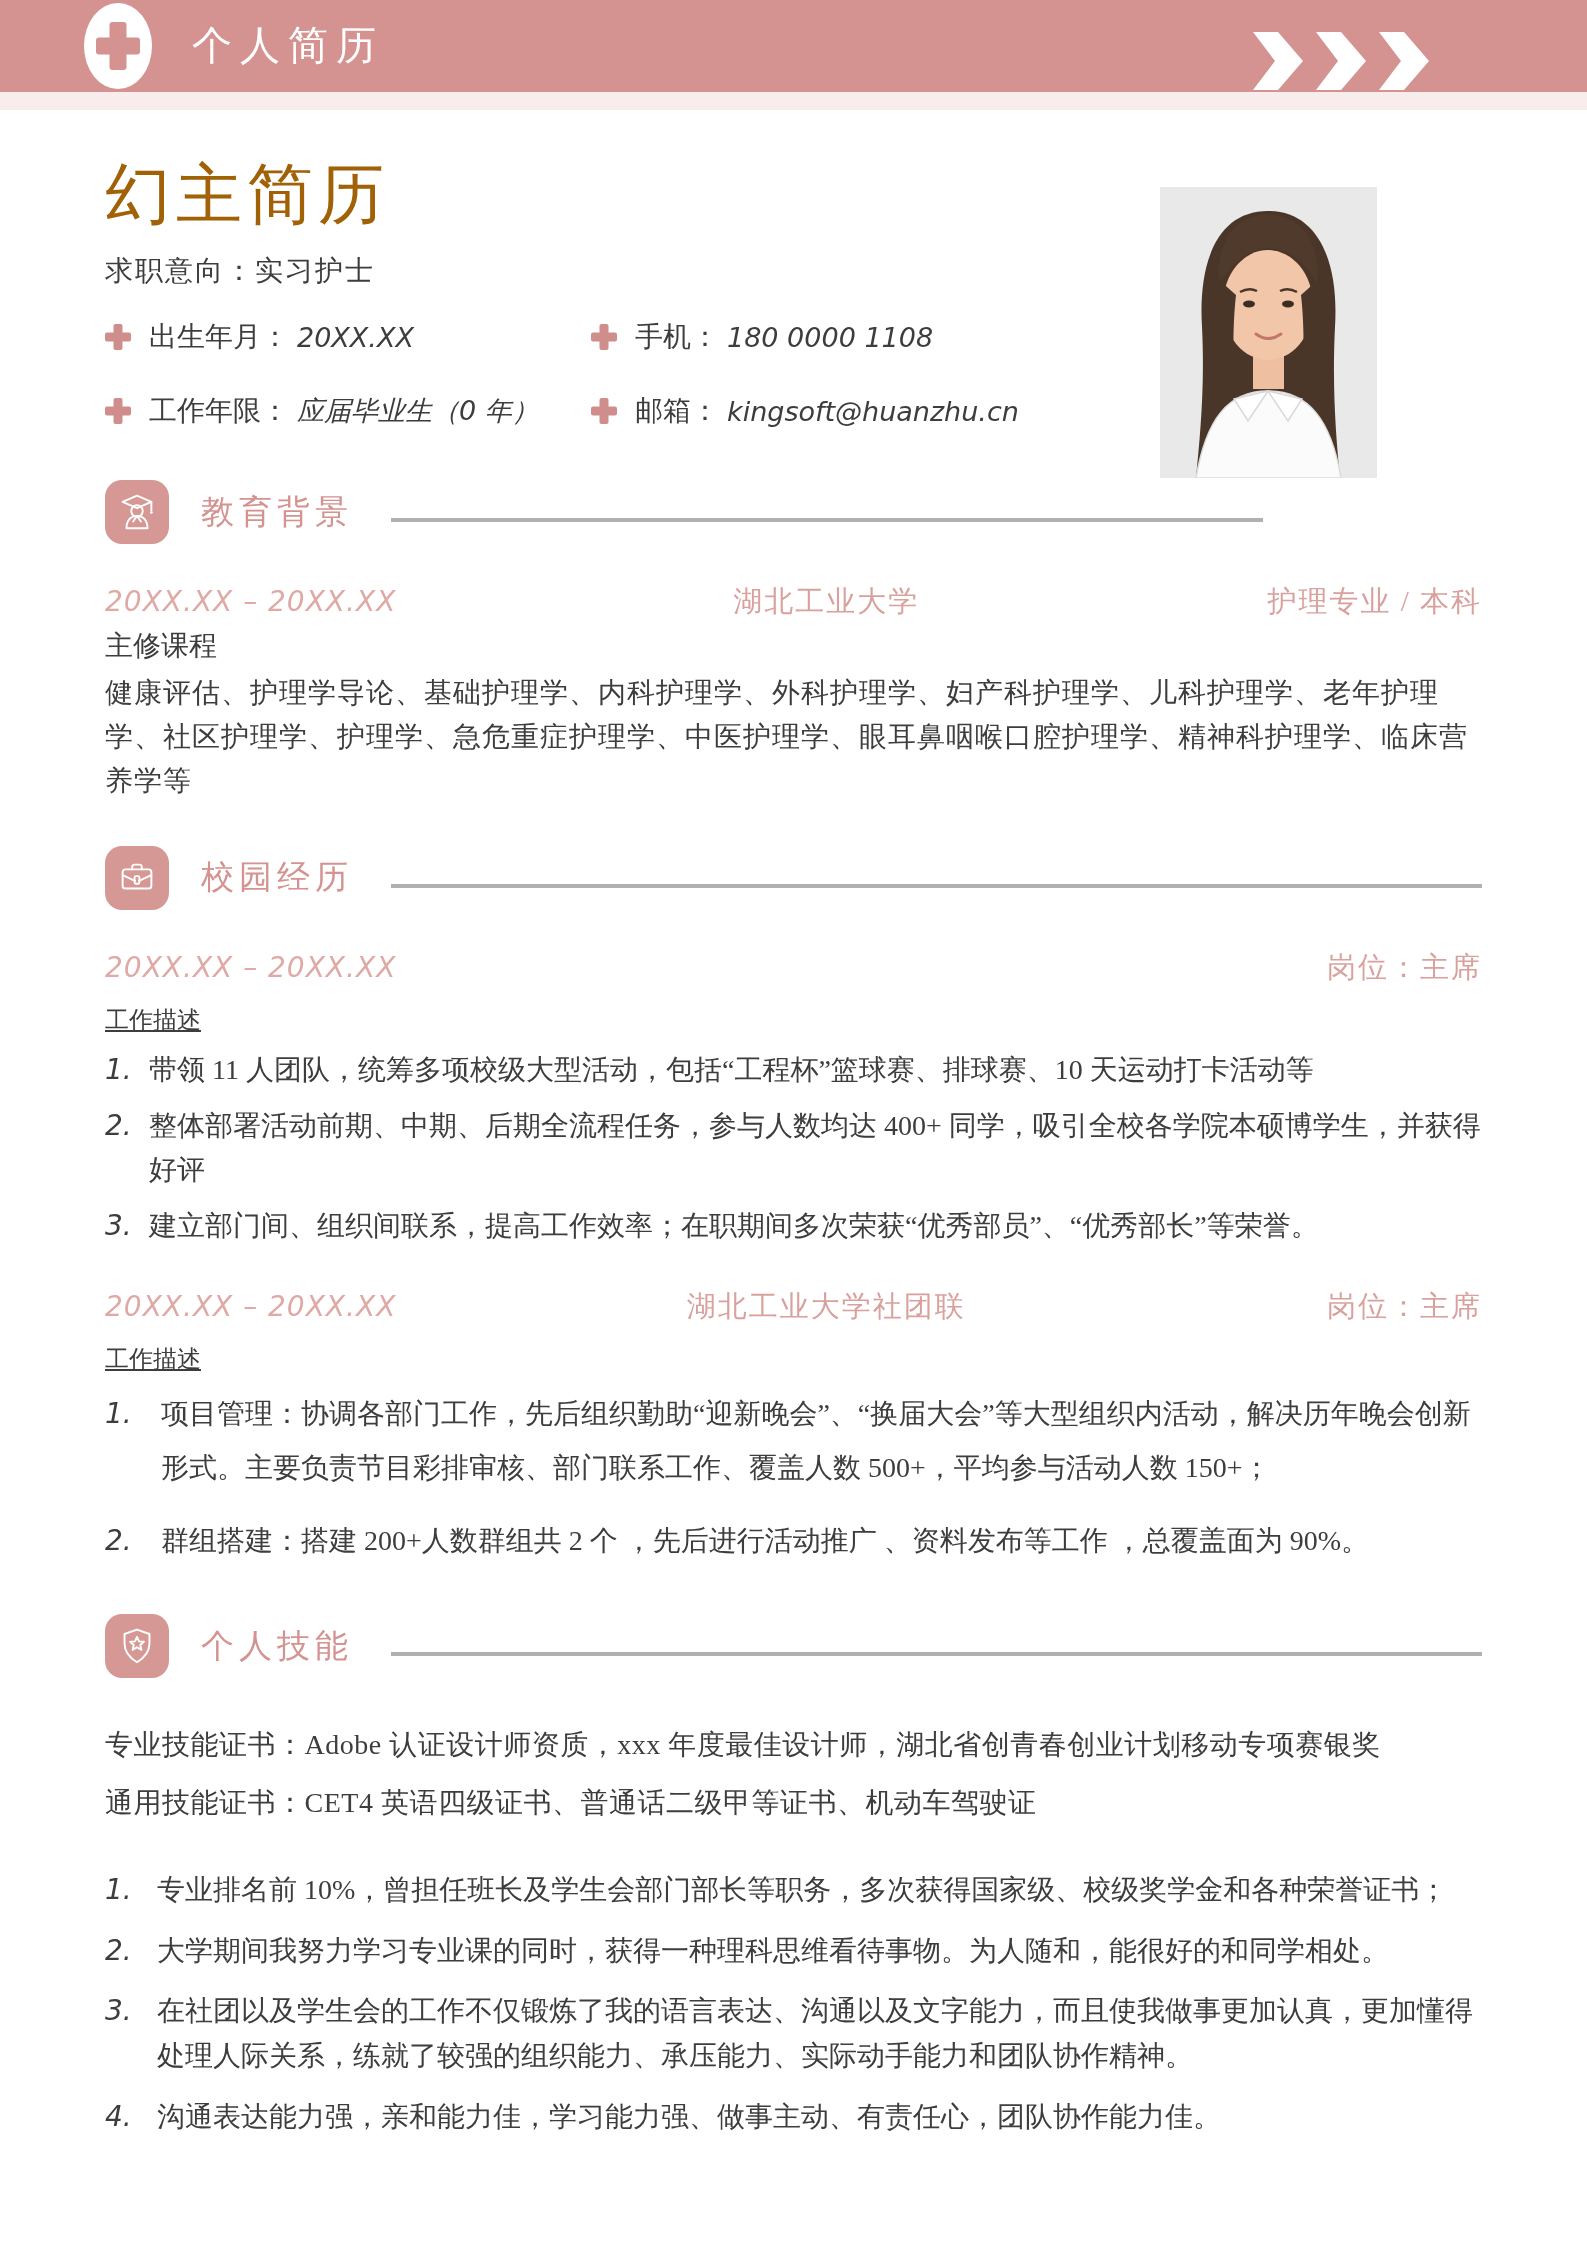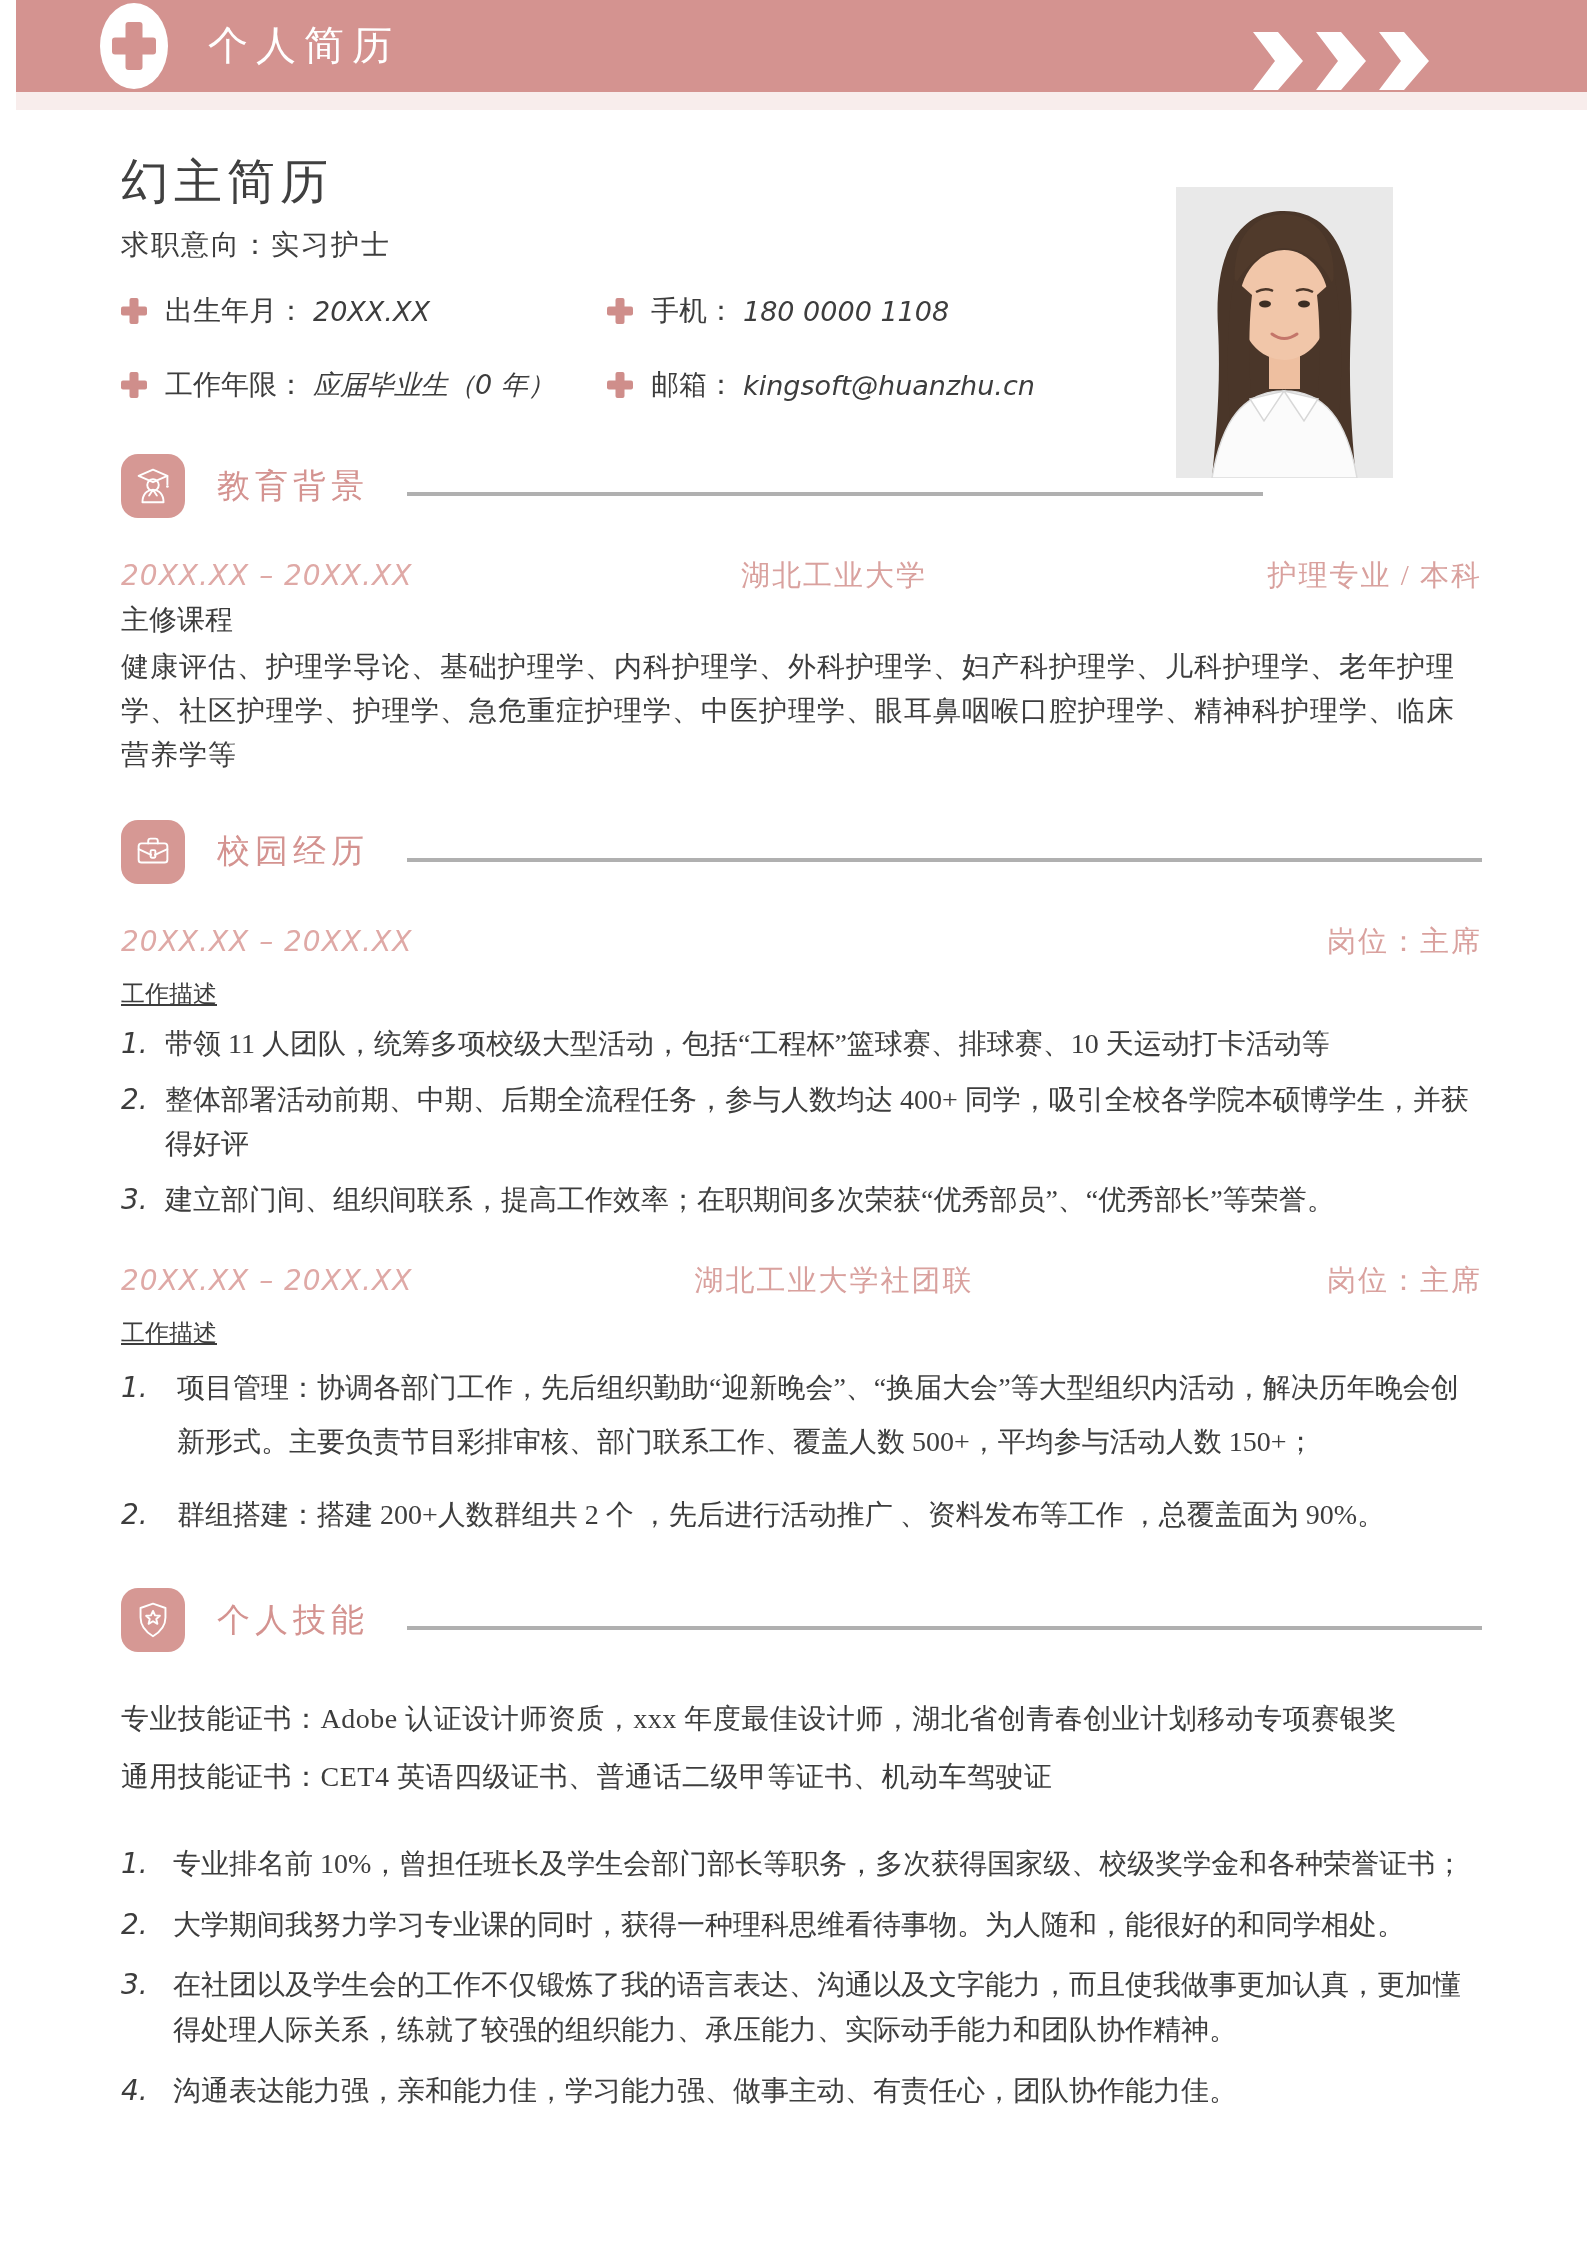--- a/index.html
+++ b/index.html
@@ -1,21 +1,20 @@
 <!DOCTYPE html>
 <html><head>
 <meta charset="utf-8">
 <style>
   * { margin:0; padding:0; box-sizing:border-box; }
   body { background:#ffffff; }
   .page {
     width:1587px; height:2245px; position:relative; overflow:hidden;
     background:#ffffff; color:#3d3d3d;
     font-family:"Liberation Serif","DejaVu Serif",serif;
-    padding-left:16px;
   }
   
   .header { height:92px; background:#d49390; position:relative; }
   .badge {
     position:absolute; left:84px; top:3px; width:68px; height:86px;
     background:#ffffff; border-radius:50%;
   }
   .badge .bar-v, .badge .bar-h {
     position:absolute; left:50%; top:50%; transform:translate(-50%,-50%);
     background:#d49390; border-radius:3px;
@@ -31,21 +30,21 @@
     clip-path:polygon(0 0,50% 0,100% 50%,50% 100%,0 100%,44% 50%);
   }
   .substrip { height:18px; background:#f8edec; }
 
   
   .content { padding:0 105px; position:relative; }
 
   .photo-frame { position:absolute; left:1160px; top:77px; width:217px; height:291px; }
   .photo-frame svg { display:block; }
 
-  .name { padding-top:40px; font-size:48px; color:#404040; letter-spacing:5px; }
+  .name { padding-top:40px; font-size:66px; color:#a16207; letter-spacing:5px; }
   .objective { margin-top:12px; font-size:28px; letter-spacing:2px; }
 
   .info-grid {
     margin-top:28px; display:grid; grid-template-columns:486px 600px; row-gap:36px;
   }
   .info-item { display:flex; align-items:center; font-size:28px; }
   .cross { position:relative; width:26px; height:26px; flex:0 0 26px; margin-right:18px; }
   .cross i { position:absolute; left:50%; top:50%; transform:translate(-50%,-50%);
     background:#cf8e8b; border-radius:2px; display:block; }
   .cross .v { width:9px; height:26px; }

